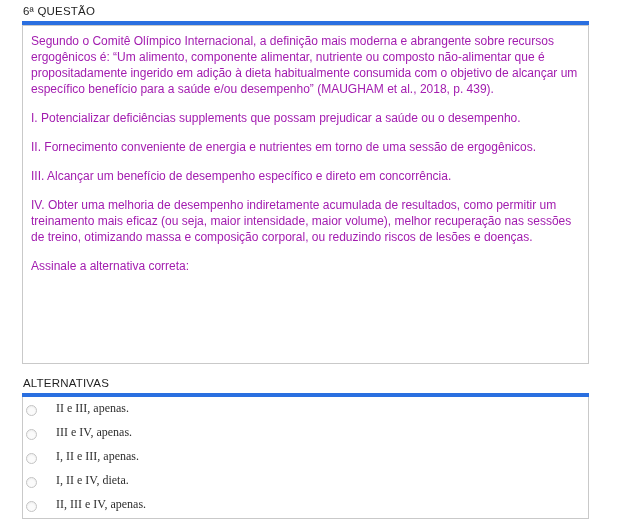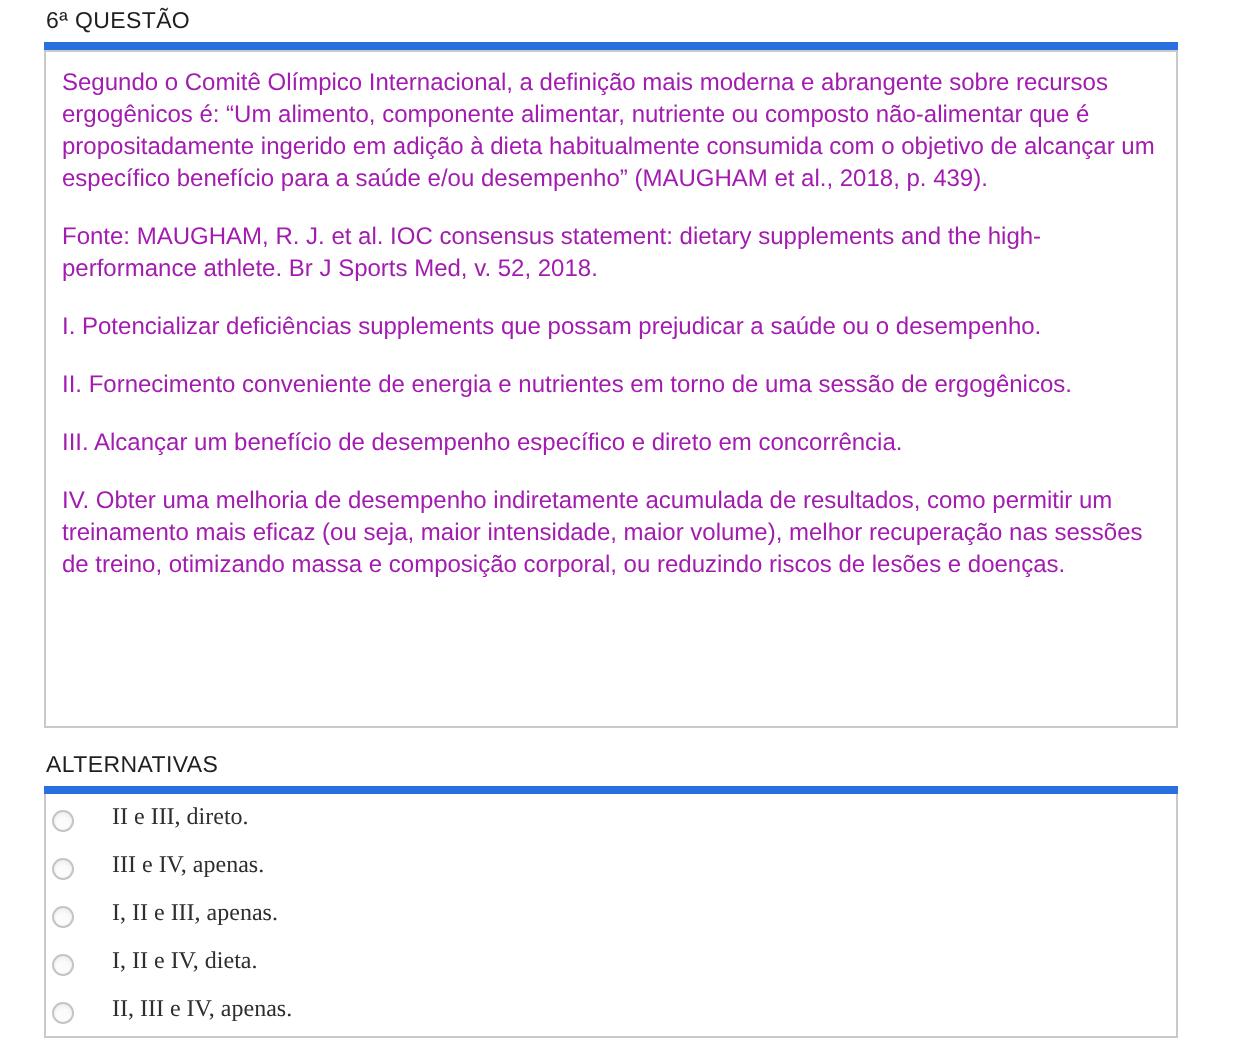--- a/index.html
+++ b/index.html
@@ -85,36 +85,36 @@
 </head>
 <body>
 
 <div class="page">
 
   <div>
     <div class="section-title">6ª QUESTÃO</div>
     <div class="accent-bar"></div>
     <div class="question-box">
       <p>Segundo o Comitê Olímpico Internacional, a definição mais moderna e abrangente sobre recursos ergogênicos é: “Um alimento, componente alimentar, nutriente ou composto não-alimentar que é propositadamente ingerido em adição à dieta habitualmente consumida com o objetivo de alcançar um específico benefício para a saúde e/ou desempenho” (MAUGHAM et al., 2018, p. 439).</p>
-      <p>Fonte: MAUGHAM, R. J. et al. IOC consensus statement: dietary supplements and the high-performance athlete. Br J Sports Med, v. 52, 2018.</p>
       <p>I. Potencializar deficiências supplements que possam prejudicar a saúde ou o desempenho.</p>
       <p>II. Fornecimento conveniente de energia e nutrientes em torno de uma sessão de ergogênicos.</p>
       <p>III. Alcançar um benefício de desempenho específico e direto em concorrência.</p>
       <p>IV. Obter uma melhoria de desempenho indiretamente acumulada de resultados, como permitir um treinamento mais eficaz (ou seja, maior intensidade, maior volume), melhor recuperação nas sessões de treino, otimizando massa e composição corporal, ou reduzindo riscos de lesões e doenças.</p>
+      <p>Assinale a alternativa correta:</p>
     </div>
   </div>
 
   <div class="alternatives-section">
     <div class="section-title">ALTERNATIVAS</div>
     <div class="accent-bar"></div>
     <div class="alternatives-box">
 
       <div class="option-row">
         <span class="radio"></span>
-        <span class="option-label">II e III, direto.</span>
+        <span class="option-label">II e III, apenas.</span>
       </div>
 
       <div class="option-row">
         <span class="radio"></span>
         <span class="option-label">III e IV, apenas.</span>
       </div>
 
       <div class="option-row">
         <span class="radio"></span>
         <span class="option-label">I, II e III, apenas.</span>

